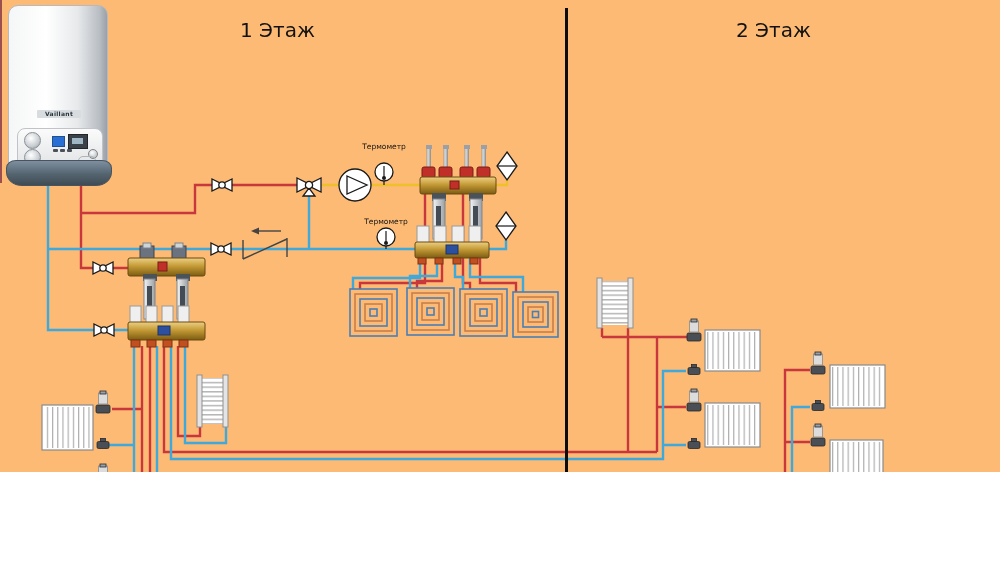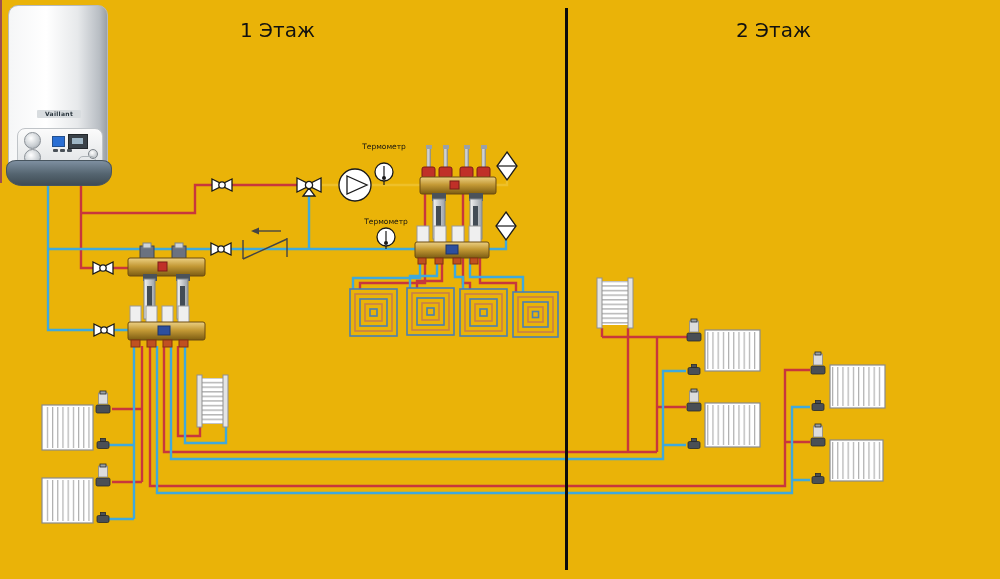--- a/index.html
+++ b/index.html
@@ -1,16 +1,16 @@
 <!DOCTYPE html>
 <html style="--c-supply: #c8373c; --c-return: #3fa9dc; --c-mix: #eec02a; --c-divider: #0c0c0c; --c-brass: #b8882a; --c-coil_warm: #c87f4a; --c-coil_cool: #4a7fb5;"><head>
 <meta charset="utf-8">
 <style>
   html,body{margin:0;padding:0;background:#fff;}
-  #stage{position:relative;width:1000px;height:579px;background:#eab308;overflow:hidden;
+  #stage{position:relative;width:1000px;height:472px;background:#fdba74;overflow:hidden;
          font-family:"DejaVu Sans","Liberation Sans",sans-serif;}
   #schematic{position:absolute;left:0;top:0;z-index:1;}
   
   .p-red  {stroke:var(--c-supply);fill:none;stroke-width:2.4;}
   .p-blue {stroke:var(--c-return);fill:none;stroke-width:2.4;}
   .p-yel  {stroke:var(--c-mix);fill:none;stroke-width:2.4;}
   .c-warm {stroke:var(--c-coil_warm);fill:none;stroke-width:1.6;}
   .c-cool {stroke:var(--c-coil_cool);fill:none;stroke-width:1.6;}
   .sym    {stroke:#1a1a1a;fill:#fff;stroke-width:1.3;}
   .sym2   {stroke:#444;fill:none;stroke-width:1.4;}

